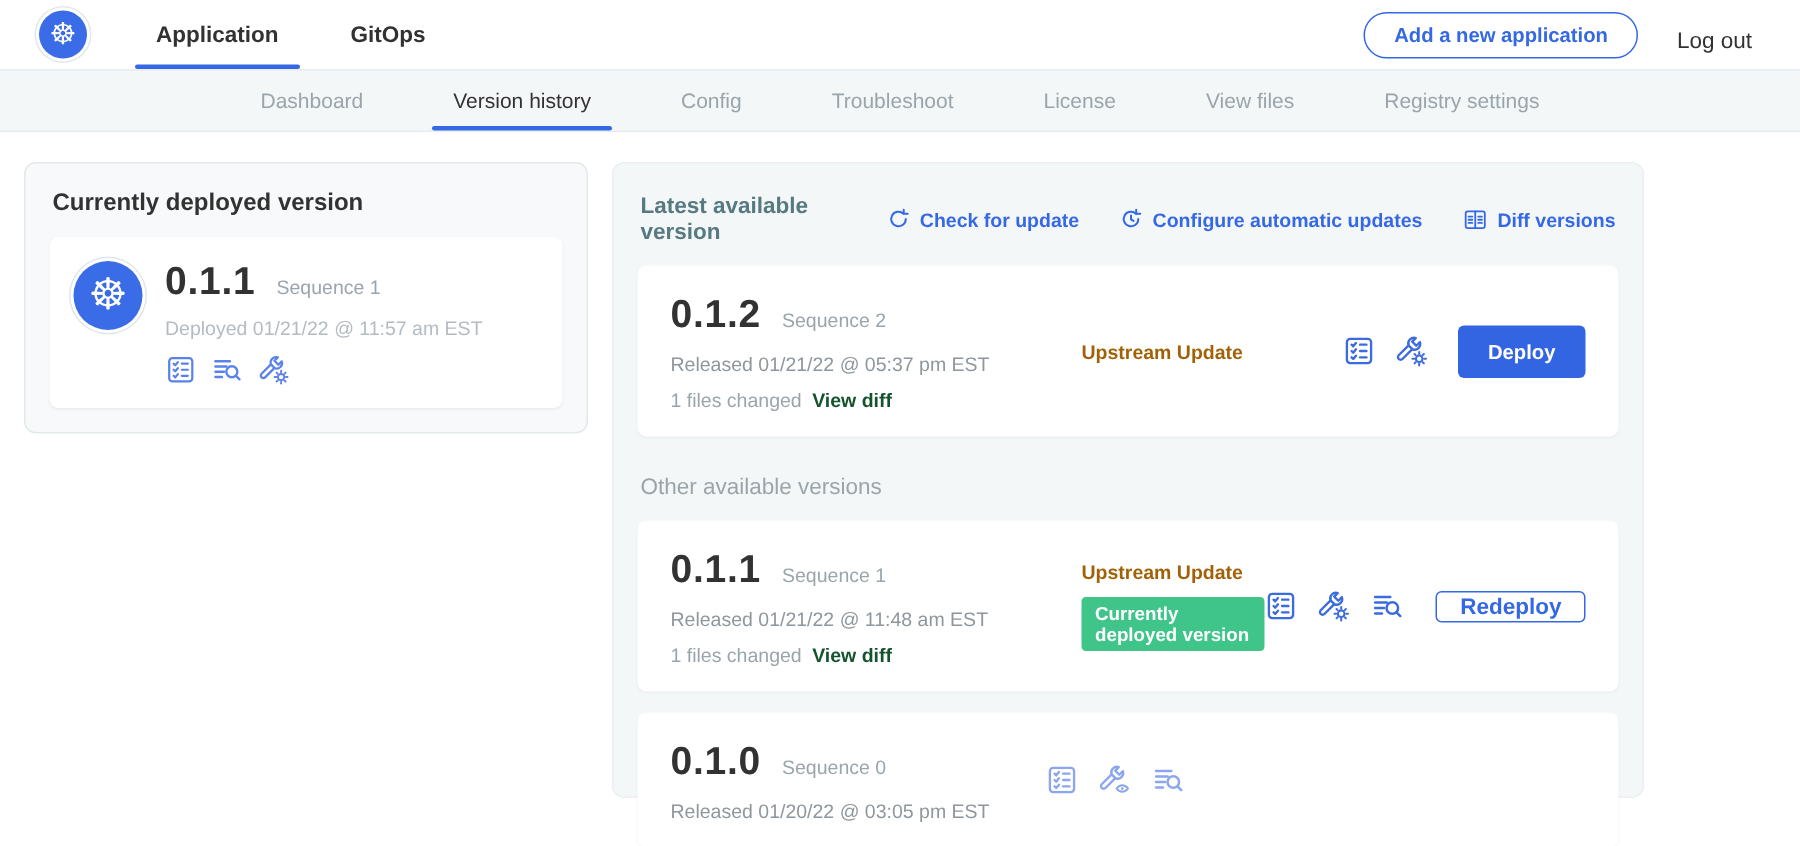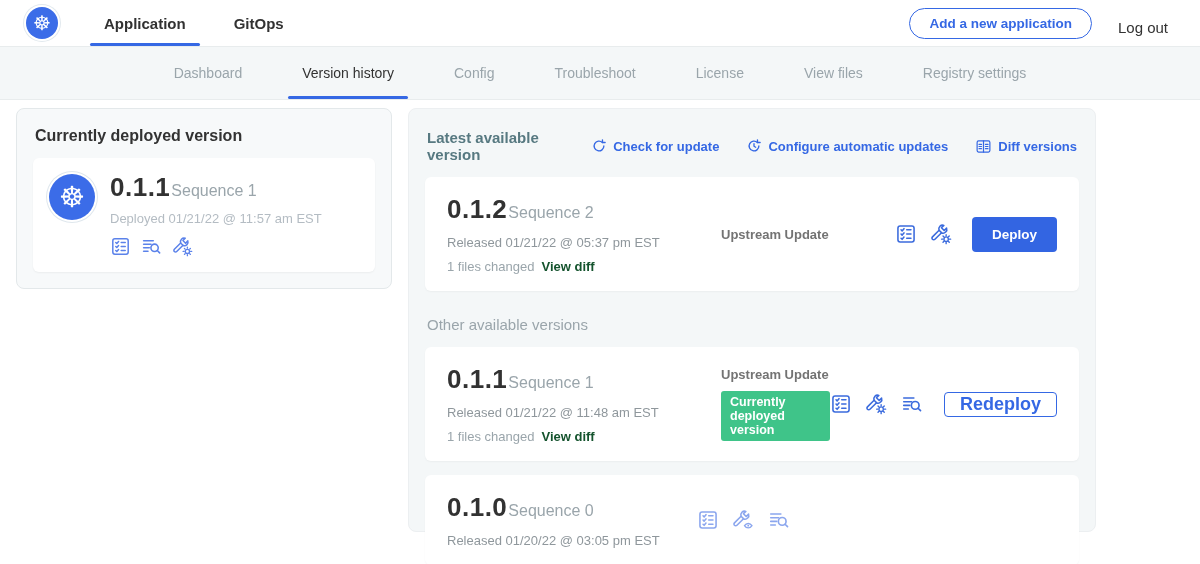--- a/index.html
+++ b/index.html
@@ -22,71 +22,71 @@
     font-weight:600; color:#323232; position:relative; cursor:pointer; }
   .hdr-tab.active::after { content:""; position:absolute; left:10px; right:10px; bottom:0;
     height:3px; background:#3568e4; border-radius:2px; }
   .hdr-spacer { flex:1; }
   .add-btn { border:1.5px solid #3568e4; color:#3568e4; background:#fff; border-radius:17px;
     padding:7px 19px; font-size:13.5px; font-weight:700; cursor:pointer;
     font-family:"Liberation Sans",sans-serif; }
   .logout { margin-left:26px; margin-right:6px; font-size:15px; color:#323232; cursor:pointer;margin-top:8px; }
 
   
-  .subnav { height:54px; background:#f4f7f8; border-top:1px solid #e8eced;
+  .subnav { height:42px; background:#f4f7f8; border-top:1px solid #e8eced;
     border-bottom:1px solid #e8eced; display:flex; justify-content:center; align-items:stretch; }
   .subnav-tab { display:flex; align-items:center; padding:0 30px; font-size:14px; color:#9aa5ab;
     position:relative; cursor:pointer; white-space:nowrap; }
   .subnav-tab.active { color:#323232; font-weight:400; }
   .subnav-tab.active::after { content:""; position:absolute; left:16px; right:16px; bottom:0;
     height:3px; background:#3568e4; border-radius:2px; }
 
   
   .deployed-card { position:absolute; left:16px; top:108px; width:376px;
     background:#f7f9fa; border:1px solid #e3e8ea; border-radius:8px; padding:14px 16px 16px; }
   .deployed-title { font-size:16px; font-weight:700; color:#323232; margin:4px 2px 13px; }
   .deployed-inner { background:#fff; border-radius:6px; box-shadow:0 1px 2px rgba(0,0,0,.05);
     padding:14px 16px 15px; display:flex; gap:15px; }
   .k8s-big { width:46px; height:46px; flex:0 0 46px; border-radius:50%; background:#3b6ce8; color:#fff;
     display:flex; align-items:center; justify-content:center; font-size:29px; line-height:1; margin-top:2px;
     box-shadow:0 0 0 2px #fff, 0 0 0 3px #dfe7ed; }
   .ver-line { display:flex; align-items:baseline; }
   .ver-big { font-size:26px; font-weight:800; color:#323232; letter-spacing:.5px; }
-  .seq { font-size:16px; color:#9aa5ab; margin-left:1px; }
+  .seq { font-size:13px; color:#9aa5ab; margin-left:14px; }
   .deployed-date { font-size:13px; color:#b4bcc3; margin-top:8px; }
   .icon-row { display:flex; align-items:center; gap:9px; margin-top:10px; color:#5b82ea; }
   .icon-btn { cursor:pointer; color:inherit; }
 
   
   .panel { position:absolute; left:408px; top:108px; width:688px; height:424px;
     background:#f4f7f8; border:1px solid #eceff1; border-radius:8px; padding:14px 16px; }
   .panel-head { display:flex; align-items:center; margin:6px 2px 2px; }
   .panel-title { font-size:15px; font-weight:600; color:#577981; flex:1; }
   .action-link { display:flex; align-items:center; gap:6px; color:#3568e4; font-size:13px;
     font-weight:700; margin-left:27px; cursor:pointer; }
   .section-label { margin:25px 2px 0; font-size:15px; color:#9aa5ab; }
 
   .vcard { background:#fff; border-radius:6px; box-shadow:0 1px 2px rgba(0,0,0,.04);
     padding:17px 22px; display:flex; align-items:center; margin-top:14px; }
   .vleft { width:250px; flex:0 0 250px; }
   .vrel { font-size:13px; color:#8f979c; margin-top:10px; }
   .vfiles { margin-top:9px; font-size:13px; color:#9aa5ab; display:flex; align-items:center; }
   .viewdiff { color:#14532d; font-weight:700; margin-left:7px; cursor:pointer; }
   .vmid { flex:1; padding-left:24px; }
-  .vsource { font-size:13px; font-weight:600; color:#737373; }
+  .vsource { font-size:13px; font-weight:600; color:#a16207; }
   .badge { display:inline-block; margin-top:9px; padding:4px 9px; border-radius:3px;
     font-size:12.5px; font-weight:700; color:#fff; }
   .badge.green { background:#3fc489; }
   .badge.gray  { background:#b5c0c6; }
   .vright { display:flex; align-items:center; gap:13px; color:#3b6bdd; }
   .vright.light { color:#8ba6ee; }
   .btn-primary { background:#3365e2; color:#fff; font-weight:700; font-size:13.5px;
     padding:10px 20px; border-radius:4px; border:none; margin-left:7px; cursor:pointer;
     font-family:"Liberation Sans",sans-serif; }
-  .btn-outline { background:#fff; color:#3568e4; font-weight:700; font-size:18px;
+  .btn-outline { background:#fff; color:#3568e4; font-weight:700; font-size:15px;
     padding:1px 15px; border-radius:4px; border:1.5px solid #3568e4; margin-left:7px; cursor:pointer;
     font-family:"Liberation Sans",sans-serif; }
 </style>
 </head>
 <body>
 
 <svg width="0" height="0" style="position:absolute" aria-hidden="true">
   <defs>
     <symbol id="i-checklist" viewBox="0 0 24 24">
       <g fill="none" stroke="currentColor" stroke-width="1.7" stroke-linecap="round" stroke-linejoin="round">

